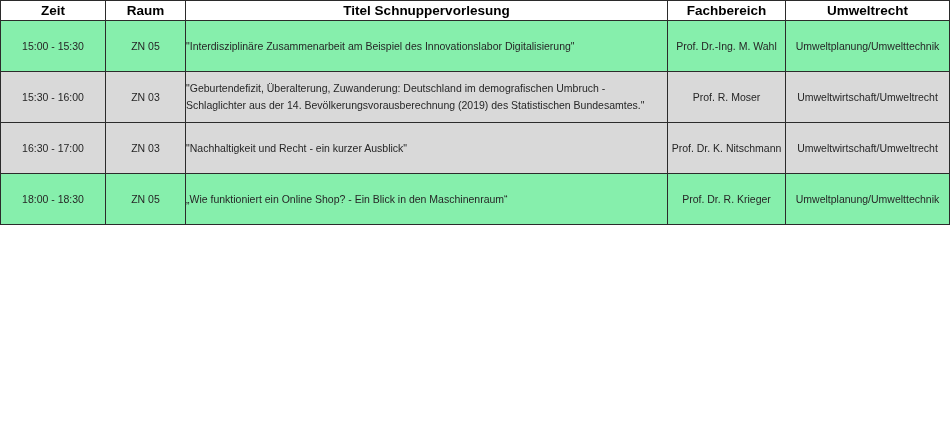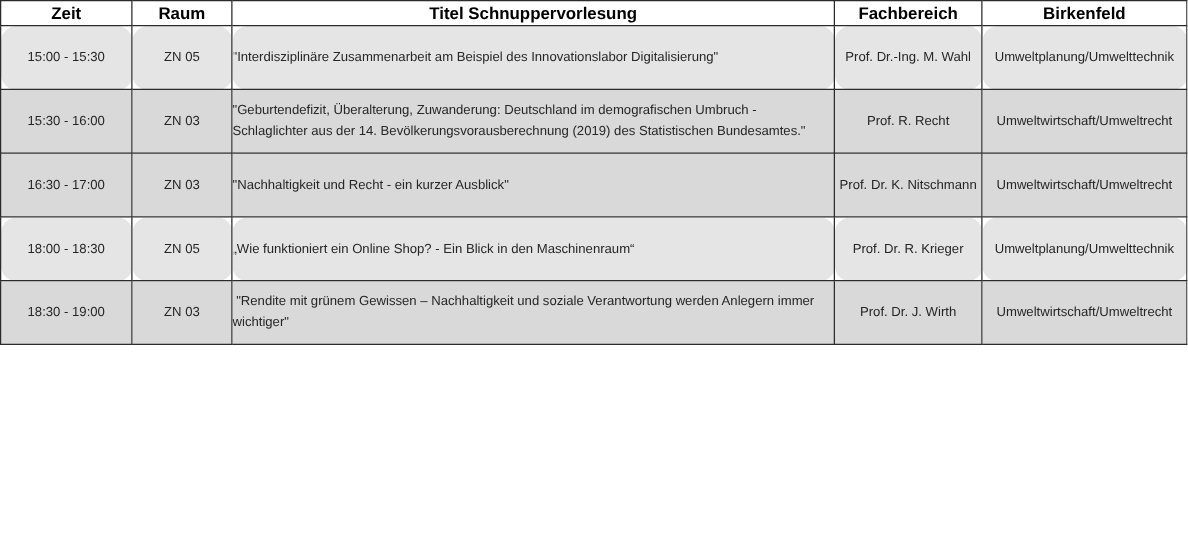--- a/index.html
+++ b/index.html
@@ -27,72 +27,65 @@
     }
     table.schedule td {
       height: 50px;
       font-size: 10.5px;
       line-height: 17px;
       vertical-align: middle;
     }
     td.c { text-align: center; }
     td.title { text-align: left; padding-left: 2px; padding-right: 4px; }
     tr.shaded td { background: #d9d9d9; }
-    tr.plain td { background: #e5e5e5; border-radius: 12px; }
+    tr.plain td { background: #86efac; }
   </style>
 </head>
 <body>
 
 <table class="schedule">
   <colgroup>
     <col style="width:105px">
     <col style="width:80px">
     <col style="width:482px">
     <col style="width:118px">
     <col style="width:164px">
   </colgroup>
   <thead>
     <tr>
       <th>Zeit</th>
       <th>Raum</th>
       <th>Titel Schnuppervorlesung</th>
       <th>Fachbereich</th>
-      <th>Birkenfeld</th>
+      <th>Umweltrecht</th>
     </tr>
   </thead>
   <tbody>
     <tr class="plain">
       <td class="c">15:00 - 15:30</td>
       <td class="c">ZN 05</td>
       <td class="title">"Interdisziplinäre Zusammenarbeit am Beispiel des Innovationslabor Digitalisierung"</td>
       <td class="c">Prof. Dr.-Ing. M. Wahl</td>
       <td class="c">Umweltplanung/Umwelttechnik</td>
     </tr>
     <tr class="shaded">
       <td class="c">15:30 - 16:00</td>
       <td class="c">ZN 03</td>
       <td class="title"> "Geburtendefizit, Überalterung, Zuwanderung: Deutschland im demografischen Umbruch - Schlaglichter aus der 14. Bevölkerungsvorausberechnung (2019) des Statistischen Bundesamtes."</td>
-      <td class="c">Prof. R. Recht</td>
+      <td class="c">Prof. R. Moser</td>
       <td class="c">Umweltwirtschaft/Umweltrecht</td>
     </tr>
     <tr class="shaded">
       <td class="c">16:30 - 17:00</td>
       <td class="c">ZN 03</td>
       <td class="title">"Nachhaltigkeit und Recht - ein kurzer Ausblick"</td>
       <td class="c">Prof. Dr. K. Nitschmann</td>
       <td class="c">Umweltwirtschaft/Umweltrecht</td>
     </tr>
     <tr class="plain">
       <td class="c">18:00 - 18:30</td>
       <td class="c">ZN 05</td>
       <td class="title">„Wie funktioniert ein Online Shop? - Ein Blick in den Maschinenraum“</td>
       <td class="c">Prof. Dr. R. Krieger</td>
       <td class="c">Umweltplanung/Umwelttechnik</td>
     </tr>
-    <tr class="shaded">
-      <td class="c">18:30 - 19:00</td>
-      <td class="c">ZN 03</td>
-      <td class="title" style="white-space:pre-wrap"> "Rendite mit grünem Gewissen – Nachhaltigkeit und soziale Verantwortung werden Anlegern immer wichtiger"</td>
-      <td class="c">Prof. Dr. J. Wirth</td>
-      <td class="c">Umweltwirtschaft/Umweltrecht</td>
-    </tr>
   </tbody>
 </table>
 
 </body></html>

